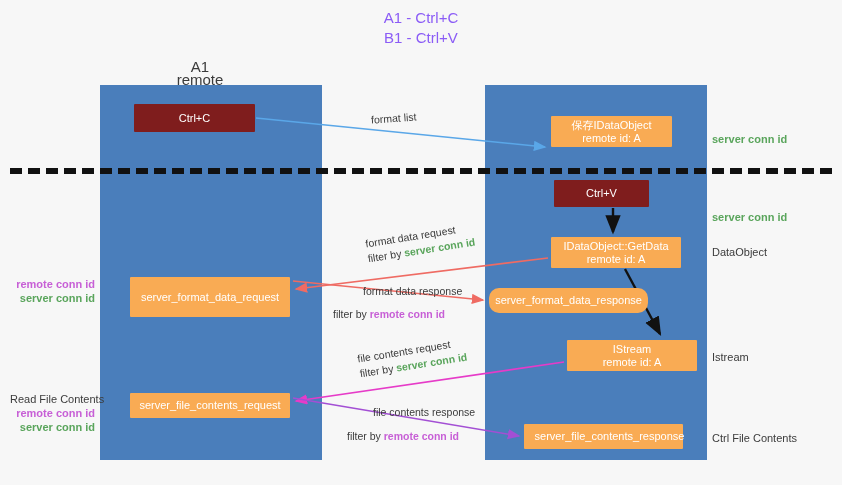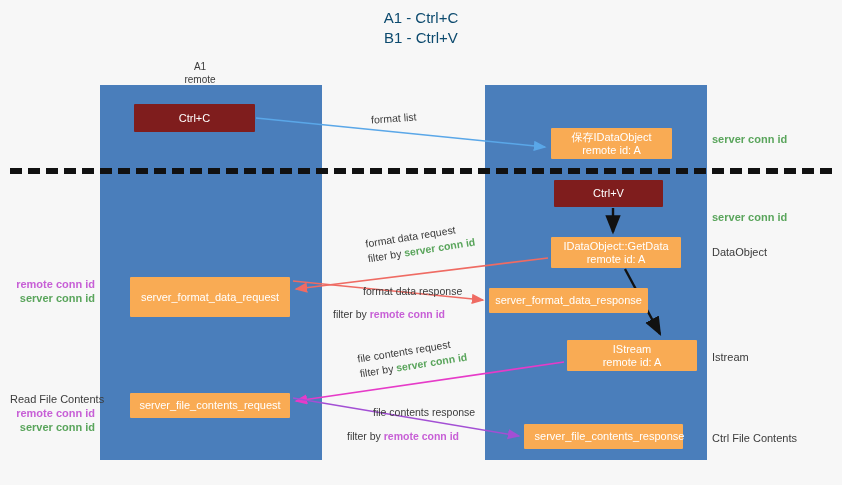--- a/index.html
+++ b/index.html
@@ -14,32 +14,32 @@
     background: #f7f7f7;
     font-family: "Liberation Sans", sans-serif;
     overflow: hidden;
   }
   
   .title-block {
     position: absolute;
     left: 0; top: 8px;
     width: 842px;
     text-align: center;
-    color: #0c4a6e;
+    color: #8b5cf6;
     font-size: 15px;
     line-height: 20px;
   }
   .title-line { display: block; }
 
   
   .col-head {
     position: absolute;
     text-align: center;
     color: #3b3b3b;
-    font-size: 10px;
+    font-size: 15px;
     line-height: 13px;
     width: 160px;
   }
   .col-head .big { display:block; }
   .col-head .sub { display:block; }
   #head-a1 { left: 120px; top: 60px; }
   #head-b1 { left: 530px; top: 60px; }
 
   
   .lane {
@@ -73,25 +73,25 @@
     font-size: 11px;
     line-height: 13px;
     text-align: center;
     border-radius: 1px;
   }
   .node .l2 { display: block; }
   .node.green { background: #7f1d1d; }
   .node.orange { background: #f9ab54; }
 
   #n-ctrlc   { left: 134px; top: 104px; width: 121px; height: 28px; }
-  #n-idata   { left: 551px; top: 128px; width: 121px; height: 31px; }
-  #n-ctrlv   { left: 554px; top: 180px; width: 109px; height: 27px; }
+  #n-idata   { left: 551px; top: 116px; width: 121px; height: 31px; }
+  #n-ctrlv   { left: 554px; top: 180px; width: 95px; height: 27px; }
   #n-getdata { left: 551px; top: 237px; width: 130px; height: 31px; }
   #n-sfdreq  { left: 130px; top: 277px; width: 160px; height: 40px; }
-  #n-sfdresp { left: 489px; top: 288px; width: 159px; height: 25px; }
+  #n-sfdresp { left: 489px; top: 288px; width: 159px; height: 25px; border-radius: 10px; }
   #n-istream { left: 567px; top: 340px; width: 130px; height: 31px; }
   #n-sfcreq  { left: 130px; top: 393px; width: 160px; height: 25px; }
   #n-sfcresp { left: 524px; top: 424px; width: 159px; height: 25px; padding-left: 12px; }
 
   
   .side-label {
     position: absolute;
     font-size: 11px;
     line-height: 14px;
     white-space: nowrap;

